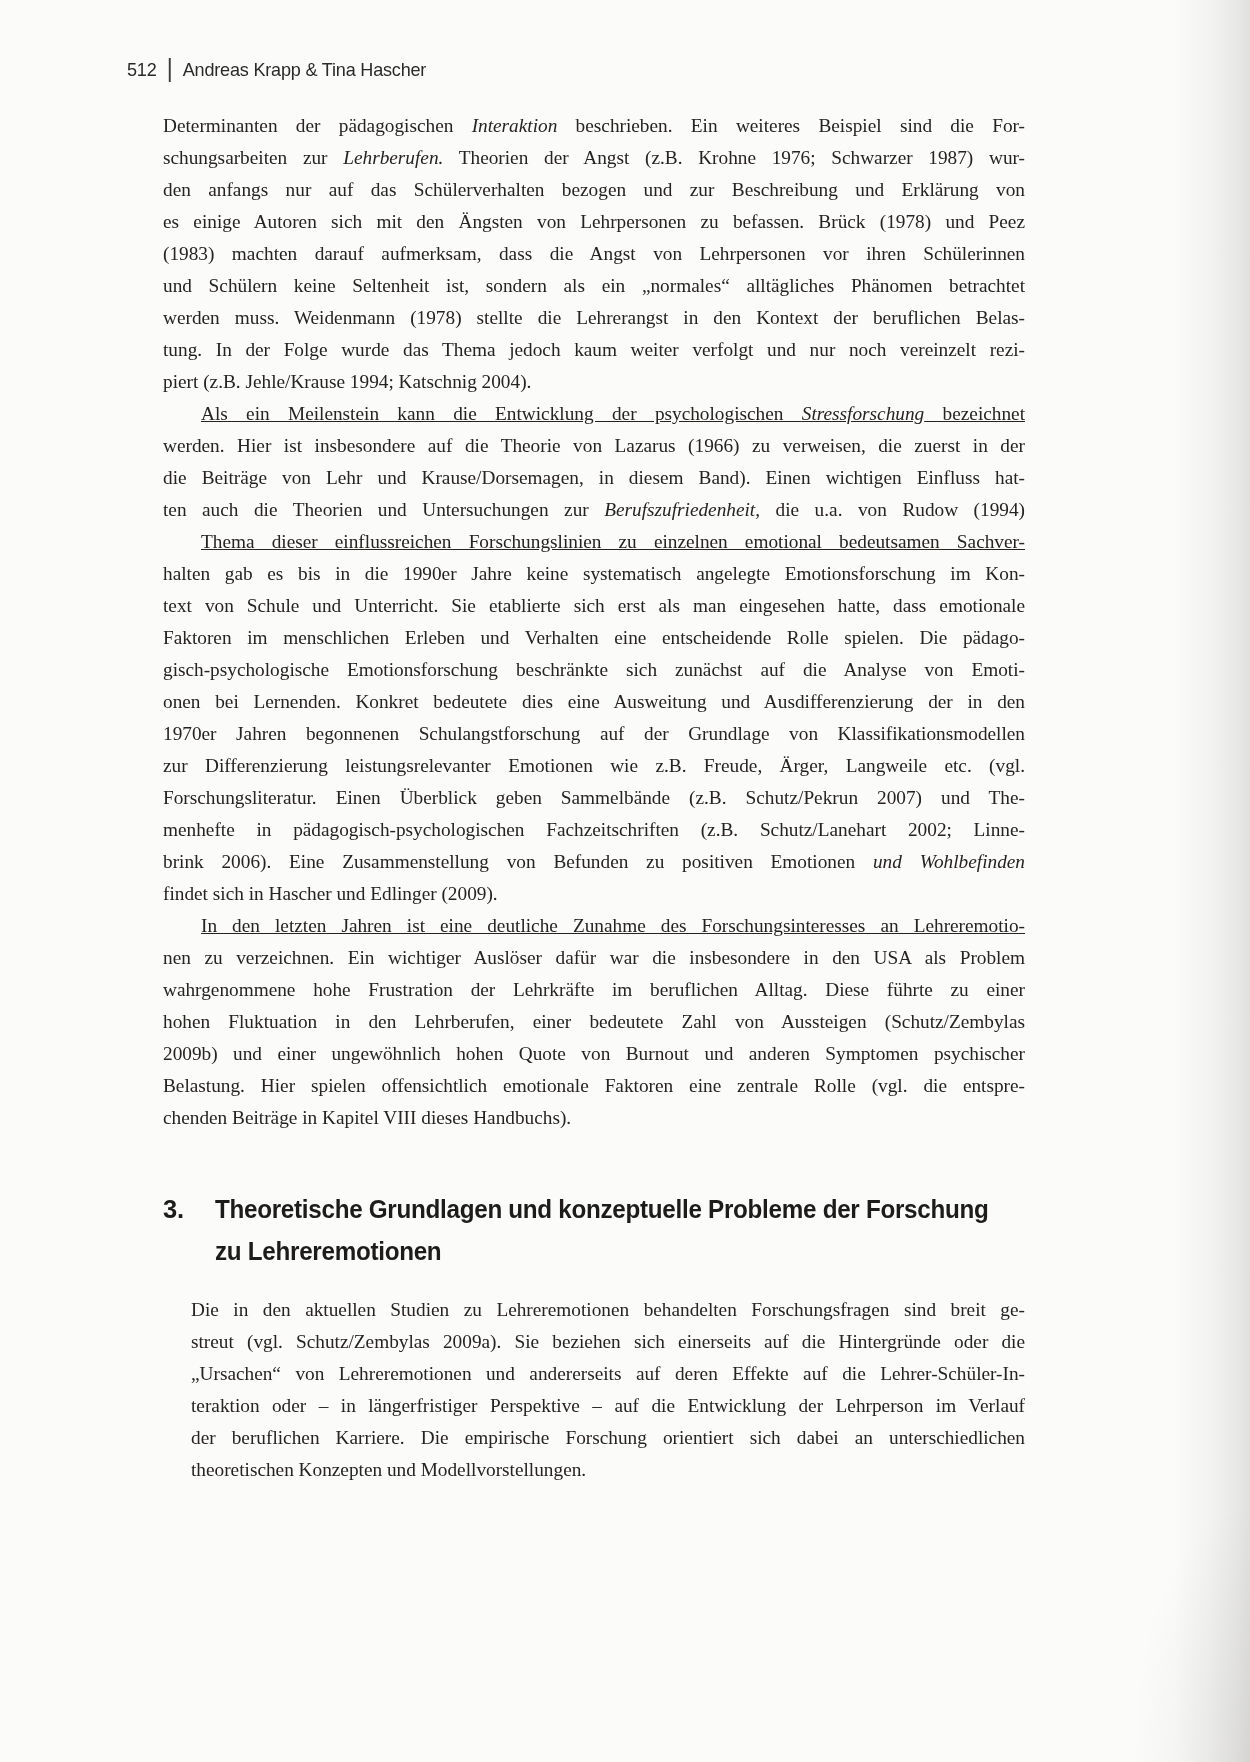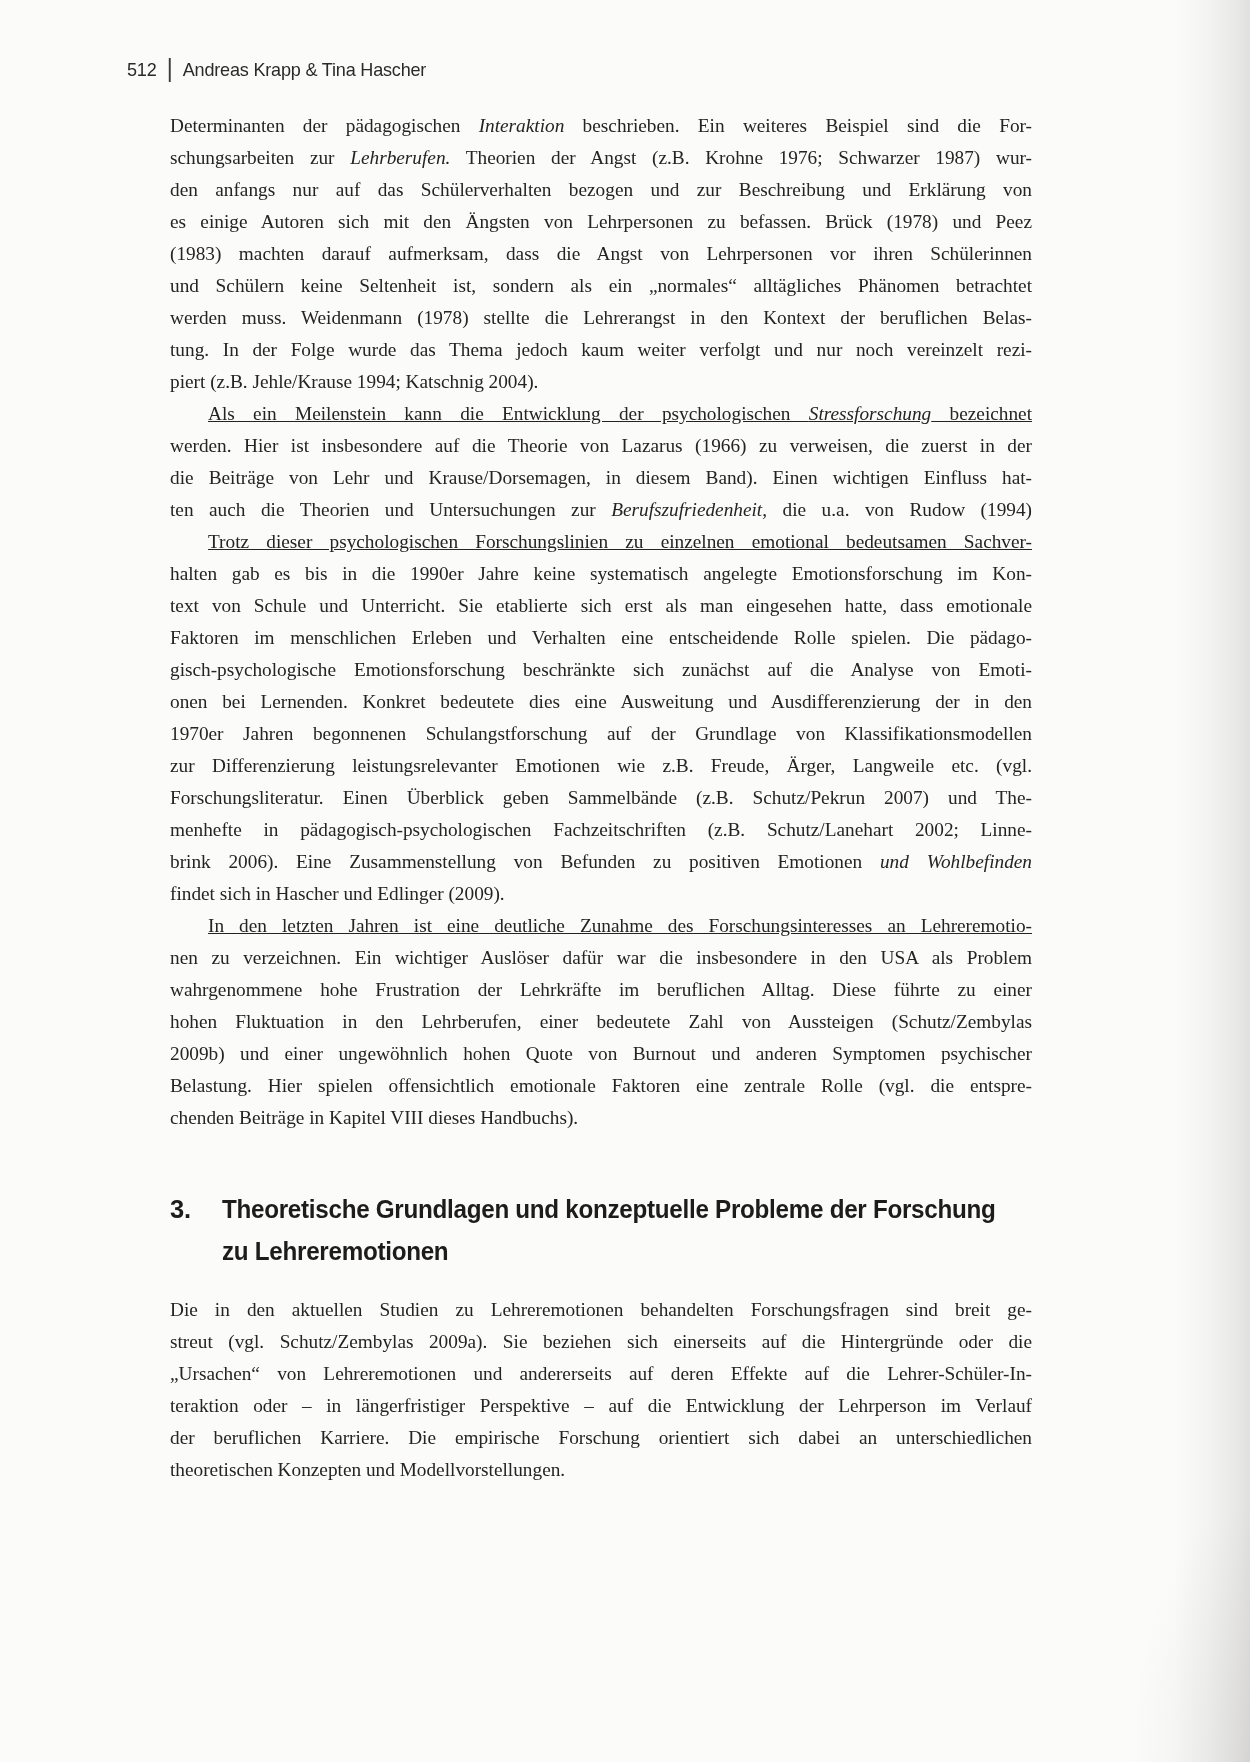--- a/index.html
+++ b/index.html
@@ -20,21 +20,21 @@
     font-family: "Liberation Sans", sans-serif;
     font-size: 19px; color: #2a2a2a;
     transform: scaleX(0.95); transform-origin: left center;
     letter-spacing: -0.2px;
     white-space: nowrap;
   }
   .header-divider { width: 1.5px; height: 24px; background: #3a3a3a; }
 
   
   .text-block {
-    position: absolute; left: 170px; top: 110px; width: 862px;
+    position: absolute; left: 163px; top: 110px; width: 862px;
     font-size: 19.3px; line-height: 32px;
   }
   .para { margin: 0; }
   .line {
     height: 32px; overflow: hidden;
     text-align: justify; text-align-last: justify;
   }
   .line.last { text-align-last: left; }
   .line.first-indent { text-indent: 38px; text-decoration: underline; }
   .it { font-style: italic; }
@@ -44,21 +44,21 @@
     margin-top: 54px;
     display: flex; align-items: flex-start;
     font-family: "Liberation Sans", sans-serif;
     font-weight: 700; font-size: 25.5px; line-height: 42px;
     color: #1d1c1b; letter-spacing: -0.3px;
   }
   .heading-number { width: 52px; flex: none; }
   .heading-title { display: block; transform: scaleX(0.95); transform-origin: left top; }
   .heading-line { display: block; white-space: nowrap; }
 
-  .after-heading { margin-top: 22px; }
+  .after-heading { margin-top: 22px; margin-left: 28px; }
 
   
   .edge-shadow {
     position: absolute; top: 0; right: 0; width: 75px; height: 100%;
     background: linear-gradient(to right,
       rgba(150,148,145,0) 0%,
       rgba(150,148,145,0.08) 45%,
       rgba(140,138,135,0.16) 80%,
       rgba(130,128,125,0.22) 100%);
     pointer-events: none;
@@ -95,21 +95,21 @@
           <div class="line"><span>tung. In der Folge wurde das Thema jedoch kaum weiter verfolgt und nur noch vereinzelt rezi-</span></div>
           <div class="line last"><span>piert (z.B. Jehle/Krause 1994; Katschnig 2004).</span></div>
         </div>
         <div class="para">
           <div class="line first-indent"><span>Als ein Meilenstein kann die Entwicklung der psychologischen </span><span class="it">Stressforschung</span><span> bezeichnet</span></div>
           <div class="line"><span>werden. Hier ist insbesondere auf die Theorie von Lazarus (1966) zu verweisen, die zuerst in der</span></div>
           <div class="line"><span>die Beiträge von Lehr und Krause/Dorsemagen, in diesem Band). Einen wichtigen Einfluss hat-</span></div>
           <div class="line"><span>ten auch die Theorien und Untersuchungen zur </span><span class="it">Berufszufriedenheit,</span><span> die u.a. von Rudow (1994)</span></div>
         </div>
         <div class="para">
-          <div class="line first-indent"><span>Trotz dieser psychologischen Forschungslinien zu einzelnen emotional bedeutsamen Sachver-</span></div>
+          <div class="line first-indent"><span>Thema dieser einflussreichen Forschungslinien zu einzelnen emotional bedeutsamen Sachver-</span></div>
           <div class="line"><span>halten gab es bis in die 1990er Jahre keine systematisch angelegte Emotionsforschung im Kon-</span></div>
           <div class="line"><span>text von Schule und Unterricht. Sie etablierte sich erst als man eingesehen hatte, dass emotionale</span></div>
           <div class="line"><span>Faktoren im menschlichen Erleben und Verhalten eine entscheidende Rolle spielen. Die pädago-</span></div>
           <div class="line"><span>gisch-psychologische Emotionsforschung beschränkte sich zunächst auf die Analyse von Emoti-</span></div>
           <div class="line"><span>onen bei Lernenden. Konkret bedeutete dies eine Ausweitung und Ausdifferenzierung der in den</span></div>
           <div class="line"><span>1970er Jahren begonnenen Schulangstforschung auf der Grundlage von Klassifikationsmodellen</span></div>
           <div class="line"><span>zur Differenzierung leistungsrelevanter Emotionen wie z.B. Freude, Ärger, Langweile etc. (vgl.</span></div>
           <div class="line"><span>Forschungsliteratur. Einen Überblick geben Sammelbände (z.B. Schutz/Pekrun 2007) und The-</span></div>
           <div class="line"><span>menhefte in pädagogisch-psychologischen Fachzeitschriften (z.B. Schutz/Lanehart 2002; Linne-</span></div>
           <div class="line"><span>brink 2006). Eine Zusammenstellung von Befunden zu positiven Emotionen </span><span class="it">und Wohlbefinden</span></div>

